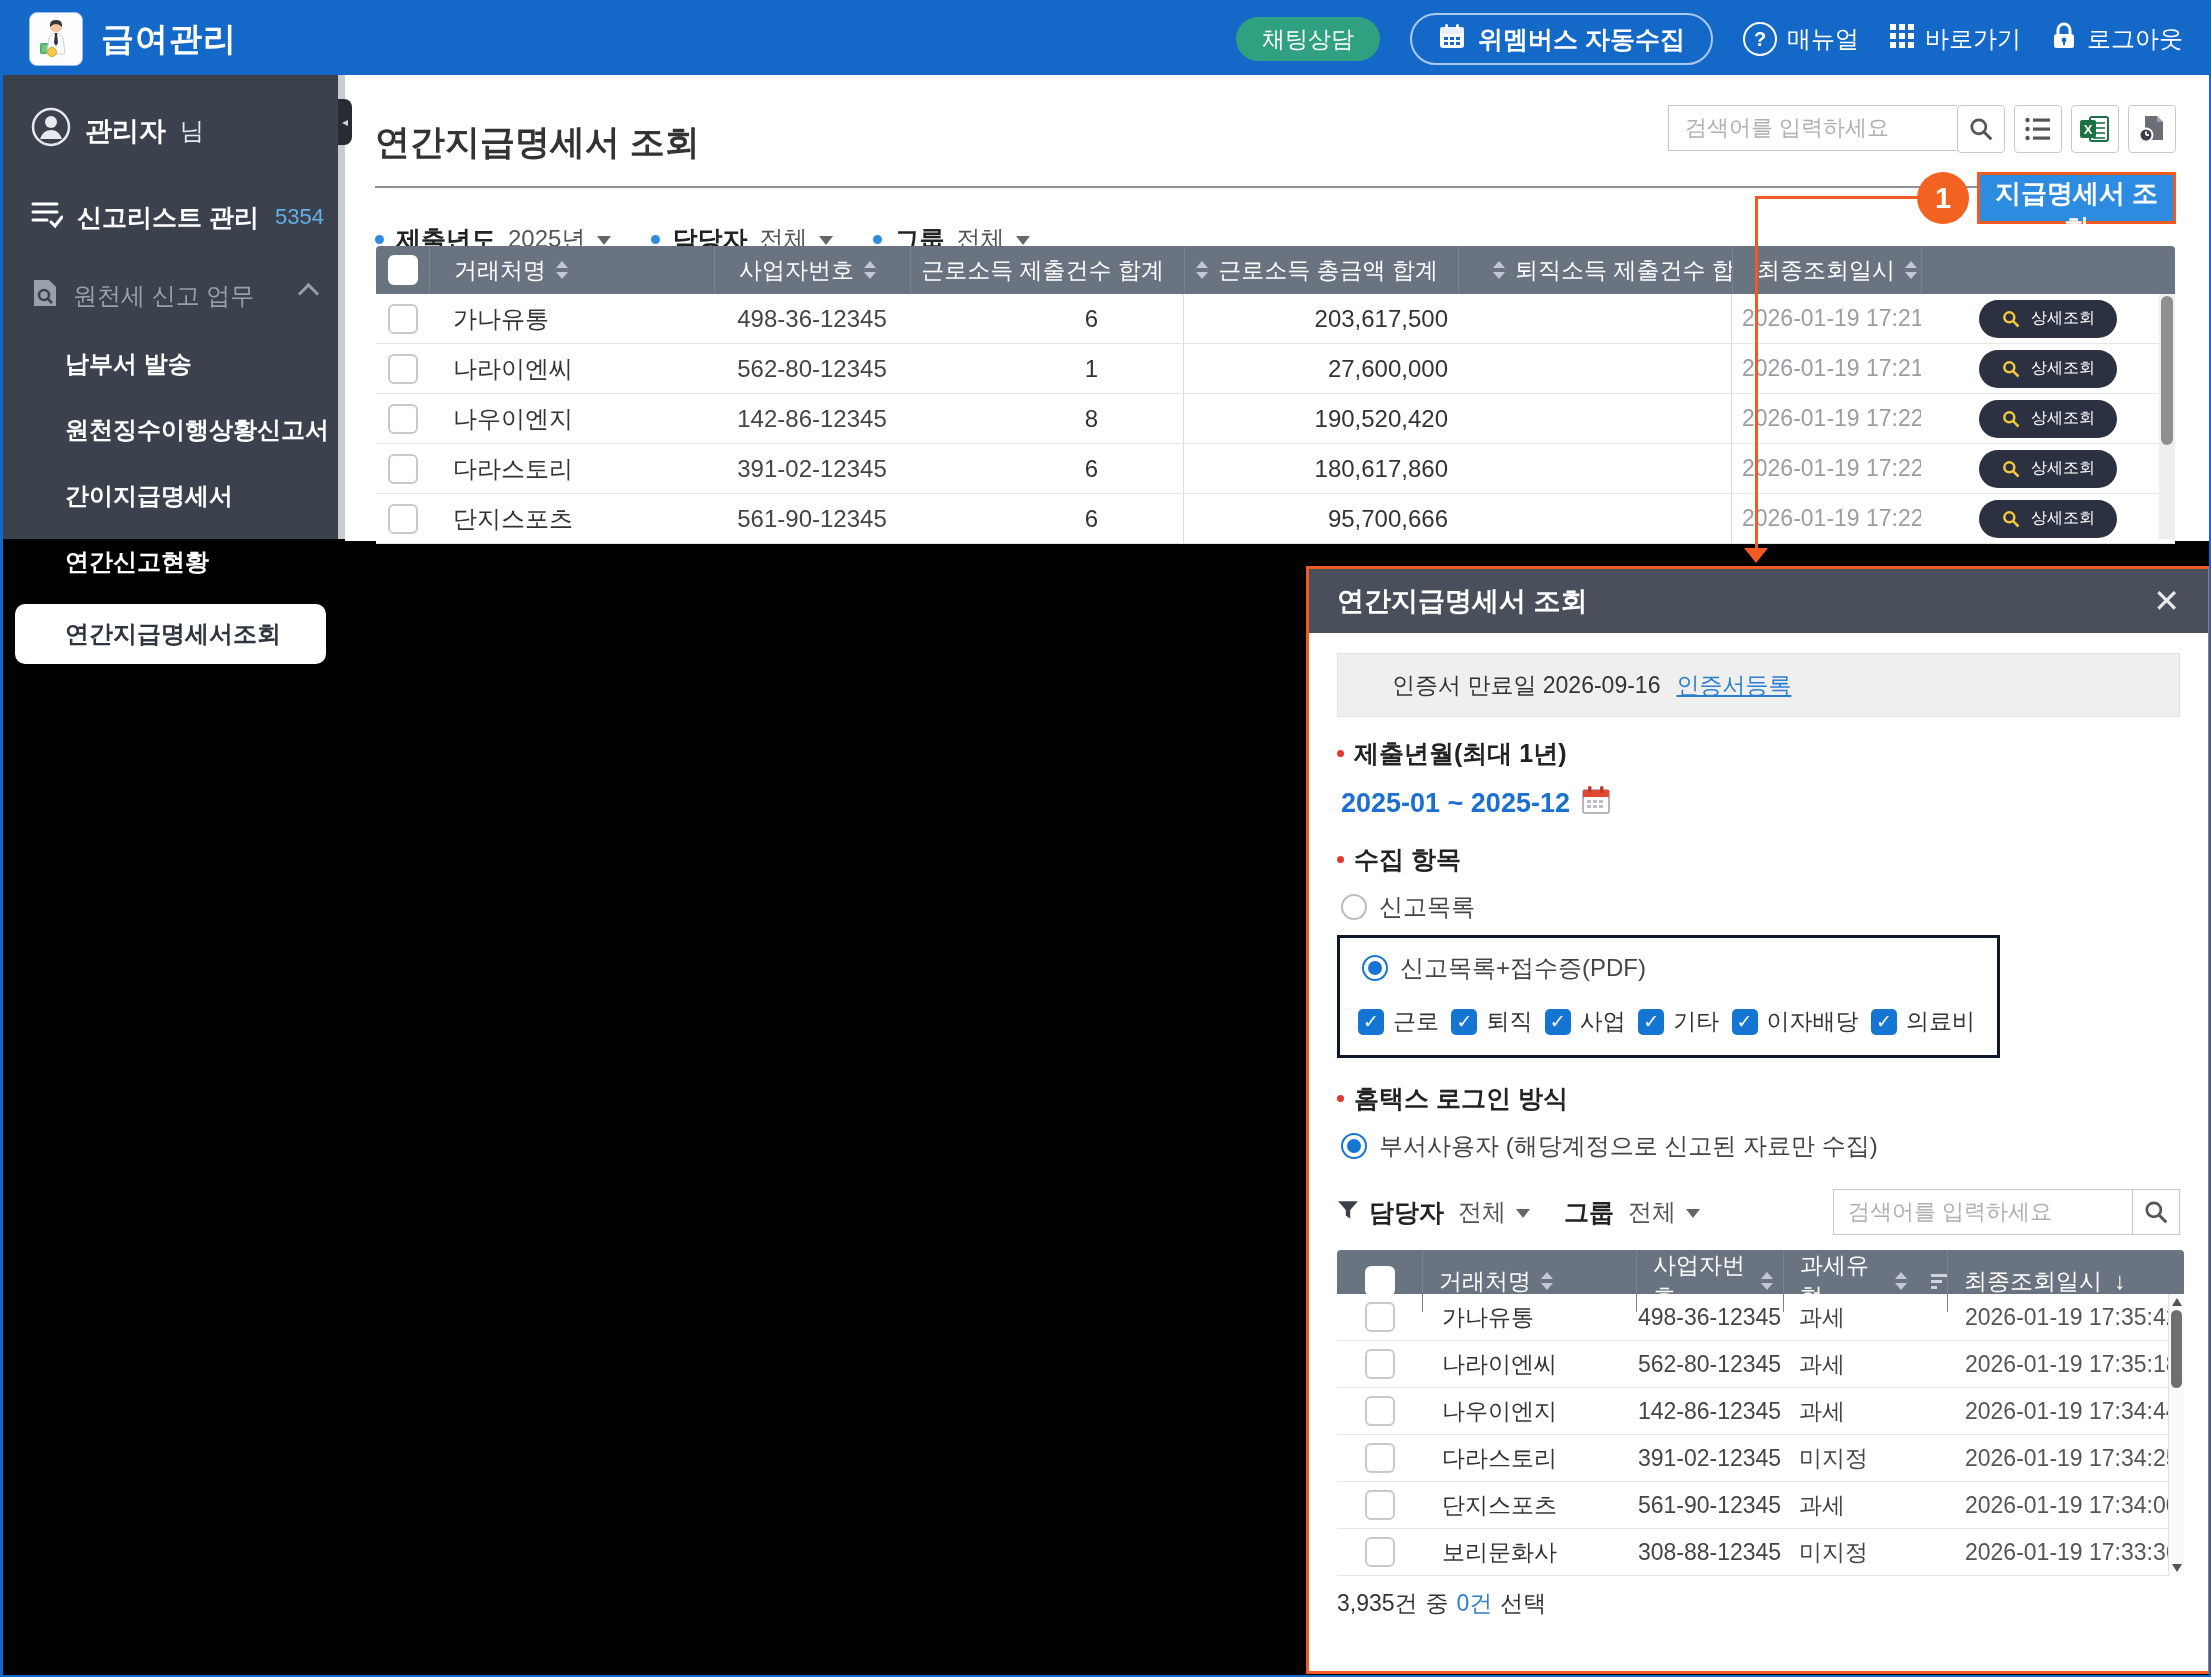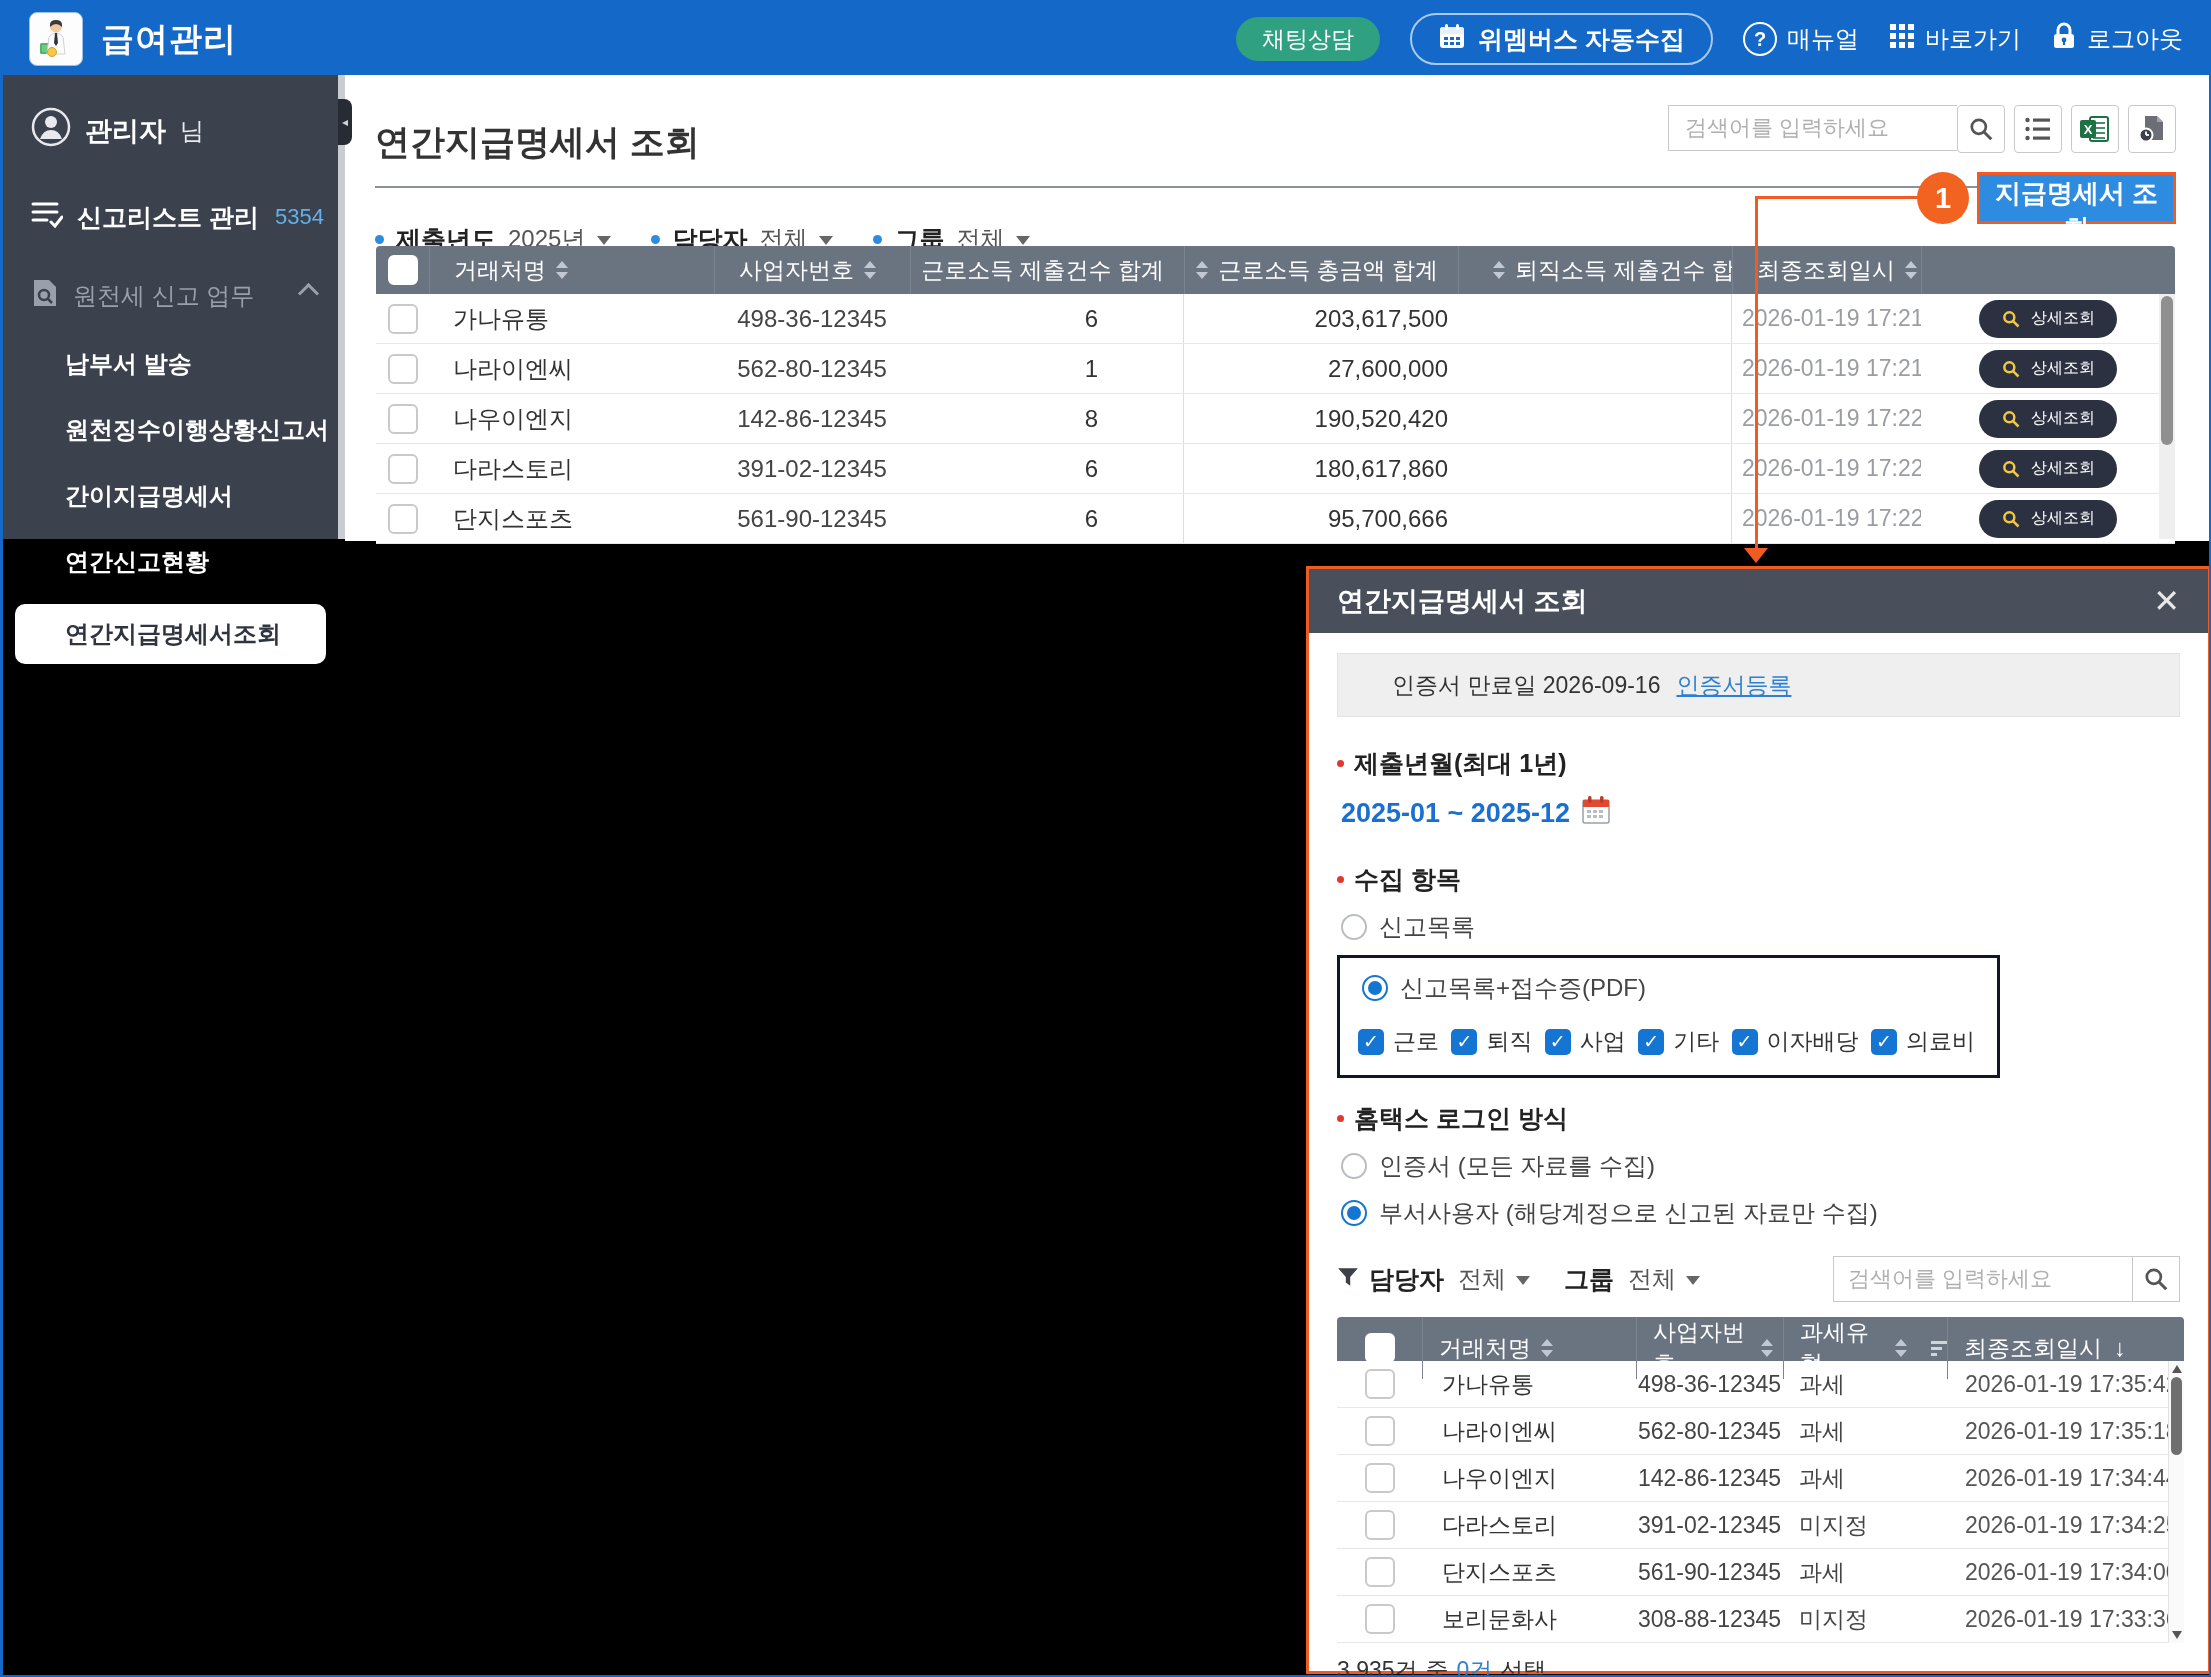--- a/index.html
+++ b/index.html
@@ -77,21 +77,21 @@
   .conn-arrow{position:absolute;left:1741px;top:545px;width:0;height:0;border-left:12px solid transparent;border-right:12px solid transparent;border-top:15px solid #f05a23;z-index:5;}
   .step-circle{position:absolute;left:1914px;top:169px;width:52px;height:52px;border-radius:50%;background:#f26322;color:#fff;font-size:29px;font-weight:bold;display:flex;align-items:center;justify-content:center;z-index:6;}
   .query-btn-top{position:absolute;left:1974px;top:169px;width:199px;height:52px;background:#2e8ce0;border:3px solid #f05a23;color:#fff;font-size:26px;font-weight:bold;font-family:inherit;z-index:5;box-sizing:border-box;cursor:pointer;}
   
   .modal{position:absolute;left:1303px;top:563px;width:905px;height:1108px;background:#fff;border:3px solid #f05a23;box-sizing:border-box;z-index:10;}
   .modal-head{height:64px;background:#49505c;color:#fff;display:flex;align-items:center;padding:0 28px;font-size:27px;font-weight:bold;}
   .modal-close{margin-left:auto;font-size:32px;font-weight:normal;color:#e8e8e8;cursor:pointer;line-height:1;}
   .modal-body{padding:0 28px;}
   .cert-box{margin-top:20px;height:64px;background:#efefef;border:1px solid #e3e3e3;display:flex;align-items:center;padding-left:54px;font-size:23px;color:#333;box-sizing:border-box;}
   .cert-link{color:#2e7fd0;text-decoration:underline;margin-left:16px;cursor:pointer;}
-  .sec-label{margin-top:30px;display:flex;align-items:center;gap:10px;font-size:25px;font-weight:bold;color:#222;}
+  .sec-label{margin-top:20px;display:flex;align-items:center;gap:10px;font-size:25px;font-weight:bold;color:#222;}
   .red-dot{width:7px;height:7px;border-radius:50%;background:#e03a2f;}
   .period-row{margin-top:14px;display:flex;align-items:center;gap:10px;color:#1b6fd0;font-size:27px;font-weight:bold;padding-left:4px;}
   .radio-row{margin-top:15px;display:flex;align-items:center;gap:12px;font-size:24px;color:#444;padding-left:4px;cursor:pointer;}
   .radio{width:26px;height:26px;border:2px solid #b9bdc2;border-radius:50%;background:#fff;box-sizing:border-box;}
   .radio.on{border-color:#1575d2;display:flex;align-items:center;justify-content:center;}
   .radio.on::after{content:"";width:14px;height:14px;border-radius:50%;background:#1575d2;}
   .collect-box{margin-top:12px;width:663px;border:3px solid #0f172a;padding:14px 22px 18px 18px;box-sizing:border-box;}
   .cbx-row{margin-top:22px;display:flex;justify-content:space-between;align-items:center;}
   .cbx-item{display:flex;align-items:center;gap:9px;font-size:23px;color:#333;cursor:pointer;}
   .cbx{width:26px;height:26px;border-radius:5px;background:#1575d2;color:#fff;font-size:19px;font-weight:bold;display:flex;align-items:center;justify-content:center;}
@@ -556,24 +556,20 @@
               <span>의료비</span>
             </span>
         </div>
       </div>
 
       <div class="sec-label" style="margin-top:24px;">
         <span class="red-dot"></span>
         <span>홈택스 로그인 방식</span>
       </div>
       <div class="radio-row">
-        <span class="radio"></span>
-        <span>인증서 (모든 자료를 수집)</span>
-      </div>
-      <div class="radio-row">
         <span class="radio on"></span>
         <span>부서사용자 (해당계정으로 신고된 자료만 수집)</span>
       </div>
 
       <div class="m-filter">
         <span style="margin-right:10px;">
           <svg width="22" height="22" viewBox="0 0 20 20">
               <path d="M1 2 h18 l-7 8 v8 l-4 -3 v-5 Z" fill="#3c4048"></path>
             </svg>
         </span>

